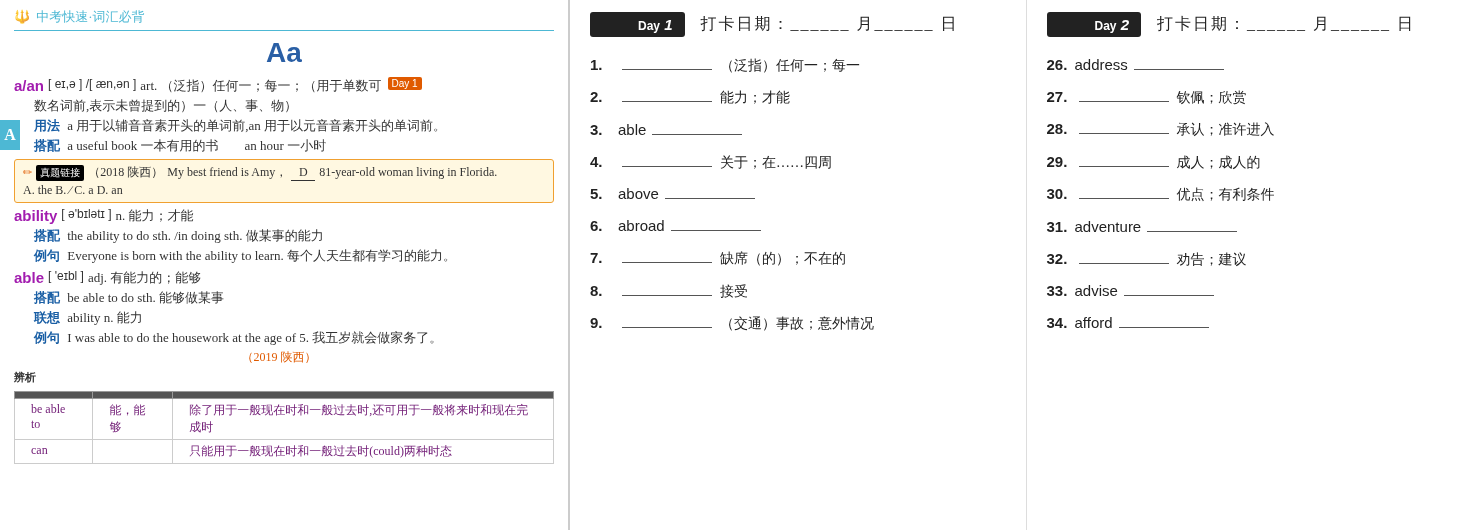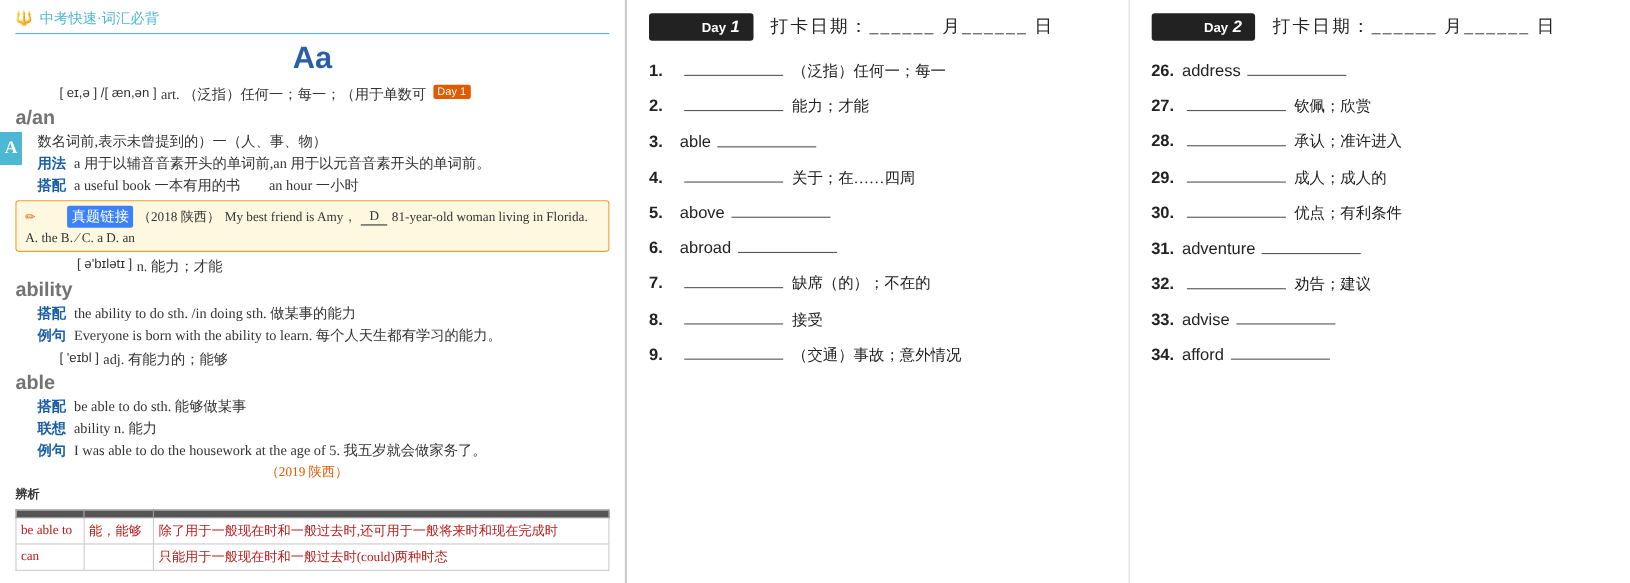--- a/index.html
+++ b/index.html
@@ -51,25 +51,24 @@
       font-family: "Arial", sans-serif;
     }
 
     .entry-line {
       display: flex;
       align-items: flex-start;
       margin-bottom: 2px;
     }
 
     .word-main {
-      color: #737373;
-      font-weight: bold;
-      font-size: 18px;
+      color: #a21caf;
+      font-weight: bold;
+      font-size: 15px;
       font-family: "Arial", sans-serif;
-      margin-top: 20px;
     }
 
     .phonetic {
       font-size: 12px;
       color: #333;
       margin-left: 4px;
       font-family: "Arial", sans-serif;
     }
 
     .pos-def {
@@ -125,26 +124,25 @@
       gap: 4px;
       margin-bottom: 2px;
     }
 
     .exam-icon {
       color: #e05a00;
       font-size: 11px;
     }
 
     .exam-label {
-      background: #3b82f6;
+      background: #000000;
       color: #fff;
-      font-size: 13px;
+      font-size: 10px;
       padding: 1px 4px;
       border-radius: 2px;
-      margin-left: 25px;
     }
 
     .blank-underline {
       display: inline-block;
       width: 24px;
       border-bottom: 1px solid #333;
       text-align: center;
       font-size: 12px;
     }
 
@@ -178,23 +176,23 @@
       background: #555;
       color: #fff;
       padding: 3px 8px;
       font-weight: normal;
       border: 1px solid #999;
       text-align: center;
     }
 
     .bottom-table td {
       border: 1px solid #ccc;
-      padding: 3px 4px;
+      padding: 3px 16px;
       vertical-align: top;
-      color: #b91c1c;
+      color: #701a75;
     }
 
     .bianxi-label {
       color: #333;
       font-size: 11px;
       margin-top: 4px;
       font-weight: bold;
     }
 
     

